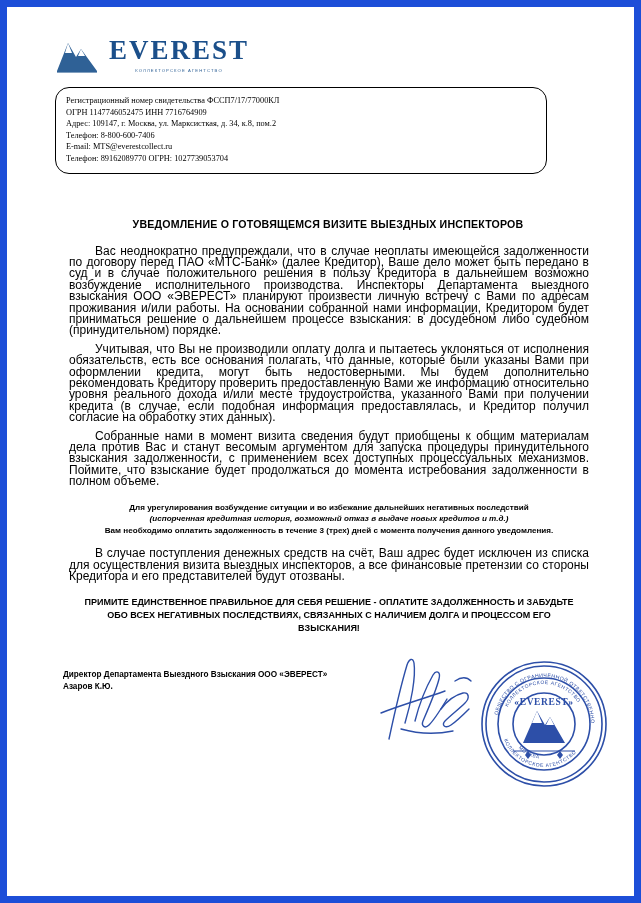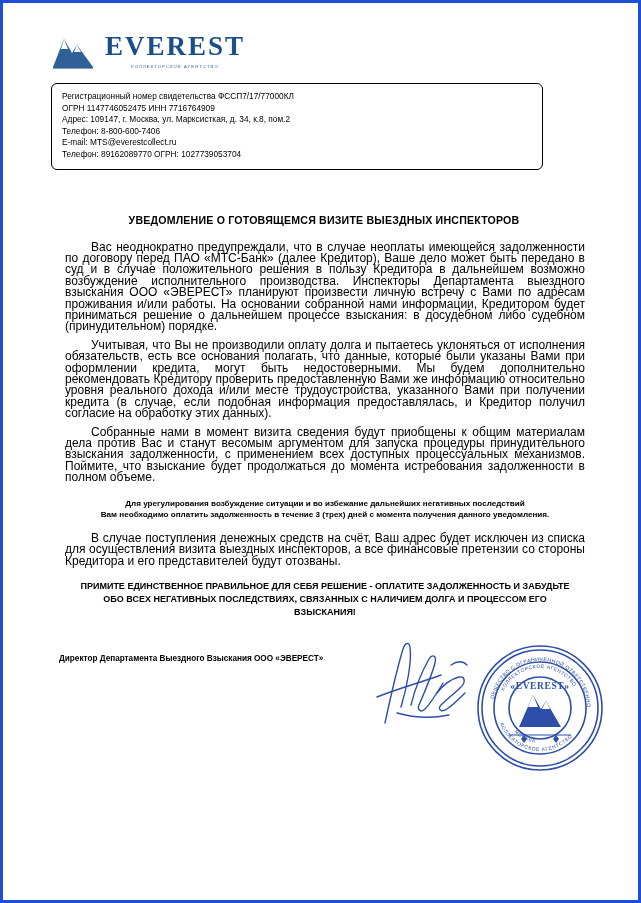--- a/index.html
+++ b/index.html
@@ -10,21 +10,21 @@
   body {
     font-family: "Liberation Sans", sans-serif;
     color: #000;
   }
   .page {
     position: relative;
     width: 641px;
     height: 903px;
     box-sizing: border-box;
     background: #fff;
-    border: 3px solid #1d4ed8;
+    border: 7px solid #1d4ed8;
     overflow: hidden;
   }
   .content {
     position: absolute;
     left: 42px;
     top: 22px;
     width: 558px;
   }
 
   
@@ -61,23 +61,24 @@
     margin-top: 4px;
     text-align: center;
   }
 
   
   .req-box {
     margin-top: 6px;
     margin-left: 6px;
     width: 492px;
     border: 1.2px solid #000;
-    border-radius: 6px;
+    border-radius: 14px;
     padding: 7px 10px 8px 10px;
     box-sizing: border-box;
+    font-family: Liberation Serif, serif;
   }
   .req-line {
     font-size: 8.3px;
     line-height: 11.6px;
     color: #000;
     white-space: nowrap;
   }
 
   
   .doc-title {
@@ -191,32 +192,34 @@
 
     <div class="doc-title">УВЕДОМЛЕНИЕ О ГОТОВЯЩЕМСЯ ВИЗИТЕ ВЫЕЗДНЫХ ИНСПЕКТОРОВ</div>
 
     <div class="body-wrap">
       <p class="par">Вас неоднократно предупреждали, что в случае неоплаты имеющейся задолженности по договору перед ПАО «МТС-Банк» (далее Кредитор), Ваше дело может быть передано в суд и в случае положительного решения в пользу Кредитора в дальнейшем возможно возбуждение исполнительного производства. Инспекторы Департамента выездного взыскания ООО «ЭВЕРЕСТ» планируют произвести личную встречу с Вами по адресам проживания и/или работы. На основании собранной нами информации, Кредитором будет приниматься решение о дальнейшем процессе взыскания: в досудебном либо судебном (принудительном) порядке.</p>
       <p class="par">Учитывая, что Вы не производили оплату долга и пытаетесь уклоняться от исполнения обязательств, есть все основания полагать, что данные, которые были указаны Вами при оформлении кредита, могут быть недостоверными. Мы будем дополнительно рекомендовать Кредитору проверить предоставленную Вами же информацию относительно уровня реального дохода и/или месте трудоустройства, указанного Вами при получении кредита (в случае, если подобная информация предоставлялась, и Кредитор получил согласие на обработку этих данных).</p>
       <p class="par">Собранные нами в момент визита сведения будут приобщены к общим материалам дела против Вас и станут весомым аргументом для запуска процедуры принудительного взыскания задолженности, с применением всех доступных процессуальных механизмов. Поймите, что взыскание будет продолжаться до момента истребования задолженности в полном объеме.</p>
 
       <div class="center-block">
         <div>Для урегулирования возбуждение ситуации и во избежание дальнейших негативных последствий</div>
+        <div class="ital">(испорченная кредитная история, возможный отказ в выдаче новых кредитов и т.д.)</div>
         <div>Вам необходимо оплатить задолженность в течение 3 (трех) дней с момента получения данного уведомления.</div>
       </div>
 
       <p class="par">В случае поступления денежных средств на счёт, Ваш адрес будет исключен из списка для осуществления визита выездных инспекторов, а все финансовые претензии со стороны Кредитора и его представителей будут отозваны.</p>
 
 
       <div class="final">ПРИМИТЕ ЕДИНСТВЕННОЕ ПРАВИЛЬНОЕ ДЛЯ СЕБЯ РЕШЕНИЕ - ОПЛАТИТЕ ЗАДОЛЖЕННОСТЬ И ЗАБУДЬТЕ ОБО ВСЕХ НЕГАТИВНЫХ ПОСЛЕДСТВИЯХ, СВЯЗАННЫХ С НАЛИЧИЕМ ДОЛГА И ПРОЦЕССОМ ЕГО ВЗЫСКАНИЯ!</div>
     </div>
 
     <div class="sign-area">
       <div class="sign-name">
         <div>Директор Департамента Выездного Взыскания ООО «ЭВЕРЕСТ»</div>
+        <div>Азаров К.Ю.</div>
       </div>
 
       <div class="signature">
         <svg width="110" height="95" viewBox="0 0 110 95" xmlns="http://www.w3.org/2000/svg">
           <g fill="none" stroke="#2d4fa8" stroke-width="1.4" stroke-linecap="round">
             <path d="M18,88 C24,60 30,34 36,14 C38,8 42,6 43,12 C45,26 40,52 34,72"></path>
             <path d="M10,62 C30,54 52,48 74,40"></path>
             <path d="M44,70 C48,54 54,38 62,24 C65,19 70,20 68,28 C65,40 58,56 52,70 C50,75 54,78 58,74 C64,68 70,58 76,48"></path>
             <path d="M70,58 C76,50 84,44 92,42 C98,41 99,47 94,52 C88,58 80,64 74,70 C70,74 74,78 80,74 C86,70 92,64 98,58"></path>
             <path d="M30,78 C44,82 62,84 82,80"></path>

